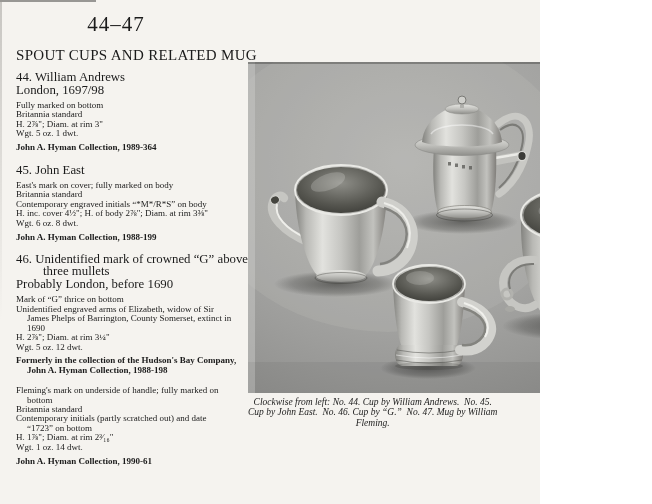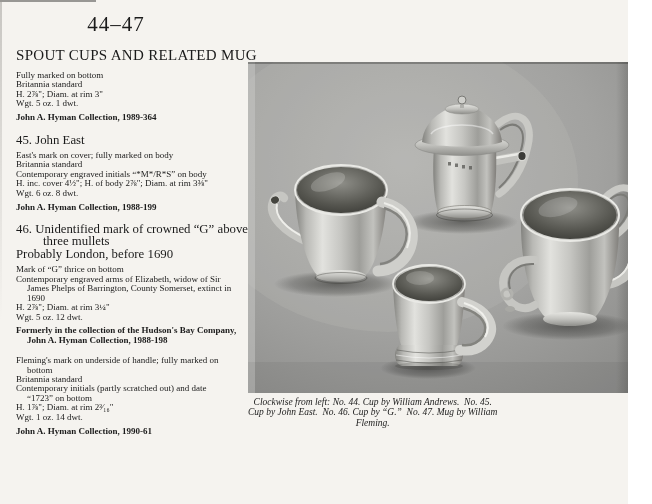--- a/index.html
+++ b/index.html
@@ -1,17 +1,17 @@
 <!DOCTYPE html>
 <html><head>
 <meta charset="utf-8">
 <style>
   html,body{margin:0;padding:0;background:#ffffff;}
   .page{
-    position:relative;width:628px;height:504px;overflow:hidden;
+    position:relative;width:540px;height:504px;overflow:hidden;
     background:#f5f3ef;color:#1b1b1b;
     font-family:"Liberation Serif","DejaVu Serif",serif;
   }
   
   .scan-top{position:absolute;left:0;top:0;width:96px;height:2px;background:#4a4a48;opacity:.55;}
   .scan-left{position:absolute;left:0;top:0;width:2px;height:320px;background:linear-gradient(#9a9894,rgba(154,152,148,0));opacity:.5;}
   .page-edge{position:absolute;left:645px;top:0;width:4px;height:504px;background:linear-gradient(90deg,#dedcd8,#a9a7a3);}
   
   .left-col{position:absolute;left:16px;top:12px;width:228px;}
   .h-range{margin:0;width:200px;text-align:center;font-size:21px;font-weight:normal;letter-spacing:1px;line-height:25px;}
@@ -36,20 +36,24 @@
 
 <div class="page">
   <div class="scan-top"></div>
   <div class="scan-left"></div>
 
   <div class="left-col">
     <h1 class="h-range">44–47</h1>
     <h2 class="h-section">SPOUT CUPS AND RELATED MUG</h2>
     <div id="entries">
         <section class="entry">
+          <div class="e-head">
+            <div class="ln">44. William Andrews</div>
+            <div class="ln">London, 1697/98</div>
+          </div>
           <div class="e-body">
             <div class="ln">Fully marked on bottom</div>
             <div class="ln">Britannia standard</div>
             <div class="ln">H. 2⅞"; Diam. at rim 3"</div>
             <div class="ln">Wgt. 5 oz. 1 dwt.</div>
           </div>
           <div class="e-credit">
             <div class="ln">John A. Hyman Collection, 1989-364</div>
           </div>
         </section>
@@ -69,21 +73,21 @@
           </div>
         </section>
         <section class="entry">
           <div class="e-head">
             <div class="ln">46. Unidentified mark of crowned “G” above</div>
             <div class="ln ind">three mullets</div>
             <div class="ln">Probably London, before 1690</div>
           </div>
           <div class="e-body">
             <div class="ln">Mark of “G” thrice on bottom</div>
-            <div class="ln">Contemporary engraved arms of Elizabeth, widow of Sir</div>
+            <div class="ln">Unidentified engraved arms of Elizabeth, widow of Sir</div>
             <div class="ln ind">James Phelps of Barrington, County Somerset, extinct in</div>
             <div class="ln ind">1690</div>
             <div class="ln">H. 2⅞"; Diam. at rim 3¼"</div>
             <div class="ln">Wgt. 5 oz. 12 dwt.</div>
           </div>
           <div class="e-credit">
             <div class="ln">Formerly in the collection of the Hudson's Bay Company,</div>
             <div class="ln ind">John A. Hyman Collection, 1988-198</div>
           </div>
         </section>

